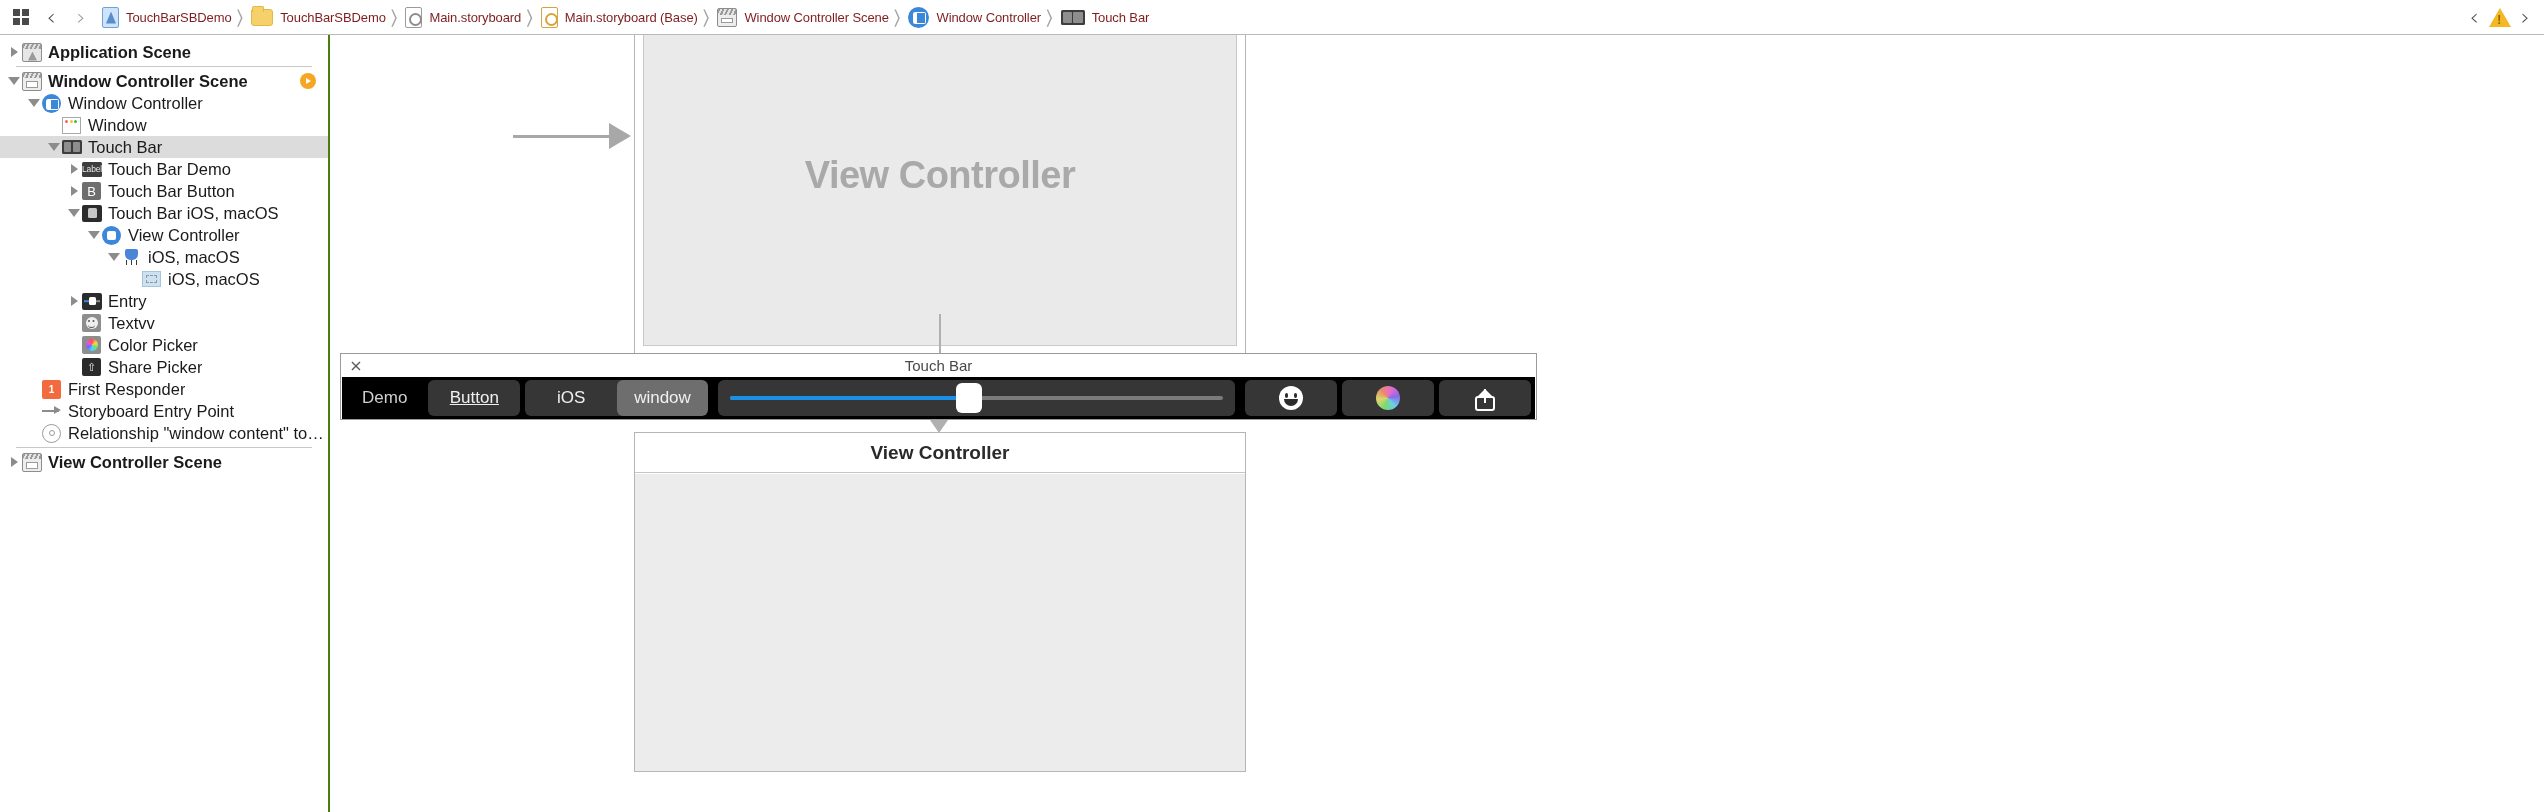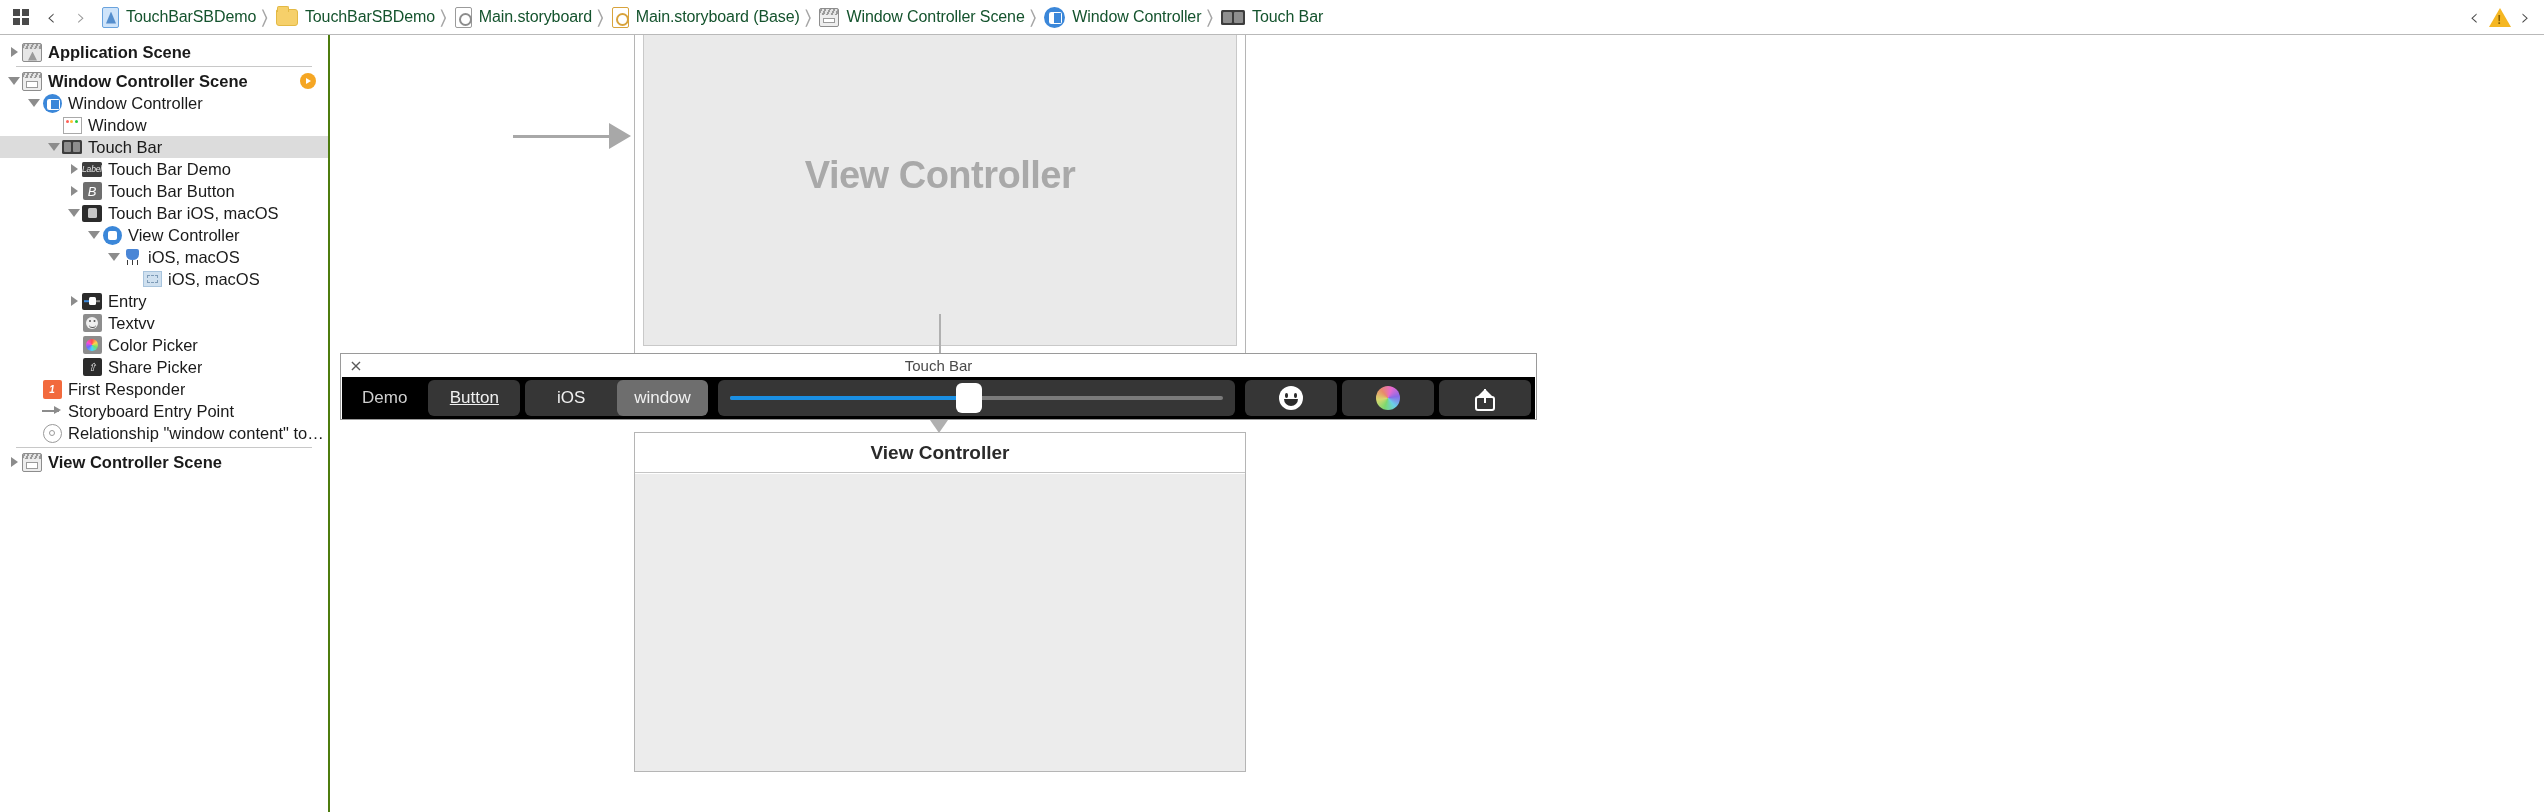--- a/index.html
+++ b/index.html
@@ -27,21 +27,21 @@
   .chev {
     font-size: 23px; color: #9a9a9a; line-height: 1;
     font-family: "DejaVu Sans", sans-serif; font-weight: 300;
   }
   .chev.dark { color: #4a4a4a; }
   .crumb {
     display: flex; align-items: center; gap: 7px;
     padding: 0 3px 0 6px; height: 30px; flex: 0 0 auto;
   }
   .crumb-label {
-    font-size: 16px; color: #14532d; letter-spacing: -0.1px;
+    font-size: 13px; color: #7f1d1d; letter-spacing: -0.1px;
     white-space: nowrap;
   }
   .crumb-sep {
     font-size: 20px; color: #a5a5a5; margin: 0 2px;
     font-family: "DejaVu Sans", sans-serif; font-weight: 300;
   }
   .jb-right {
     margin-left: auto; display: flex; align-items: center;
     gap: 10px; padding-right: 14px;
   }
@@ -145,21 +145,21 @@
     border-left: 7px solid #8c8c8c;
     border-top: 5px solid transparent; border-bottom: 5px solid transparent;
   }
   .disc.open .tri {
     border-left: 6px solid transparent; border-right: 6px solid transparent;
     border-top: 8px solid #8c8c8c; border-bottom: none;
   }
   .disc.empty { }
   .row-ic {
     width: 20px; height: 18px; flex: 0 0 20px; margin-right: 6px;
-    display: flex; align-items: center; justify-content: center; font-style: italic;
+    display: flex; align-items: center; justify-content: flex-start;
   }
   .row-label { overflow: hidden; text-overflow: ellipsis; }
 
   
   .si-appscene {
     width: 20px; height: 19px; border: 1.4px solid #8d8d8d; border-radius: 2px;
     background: #e6e6e6; position: relative; overflow: hidden;
   }
   .si-appscene::before {
     content:""; position:absolute; left:0; top:0; right:0; height:5px;

